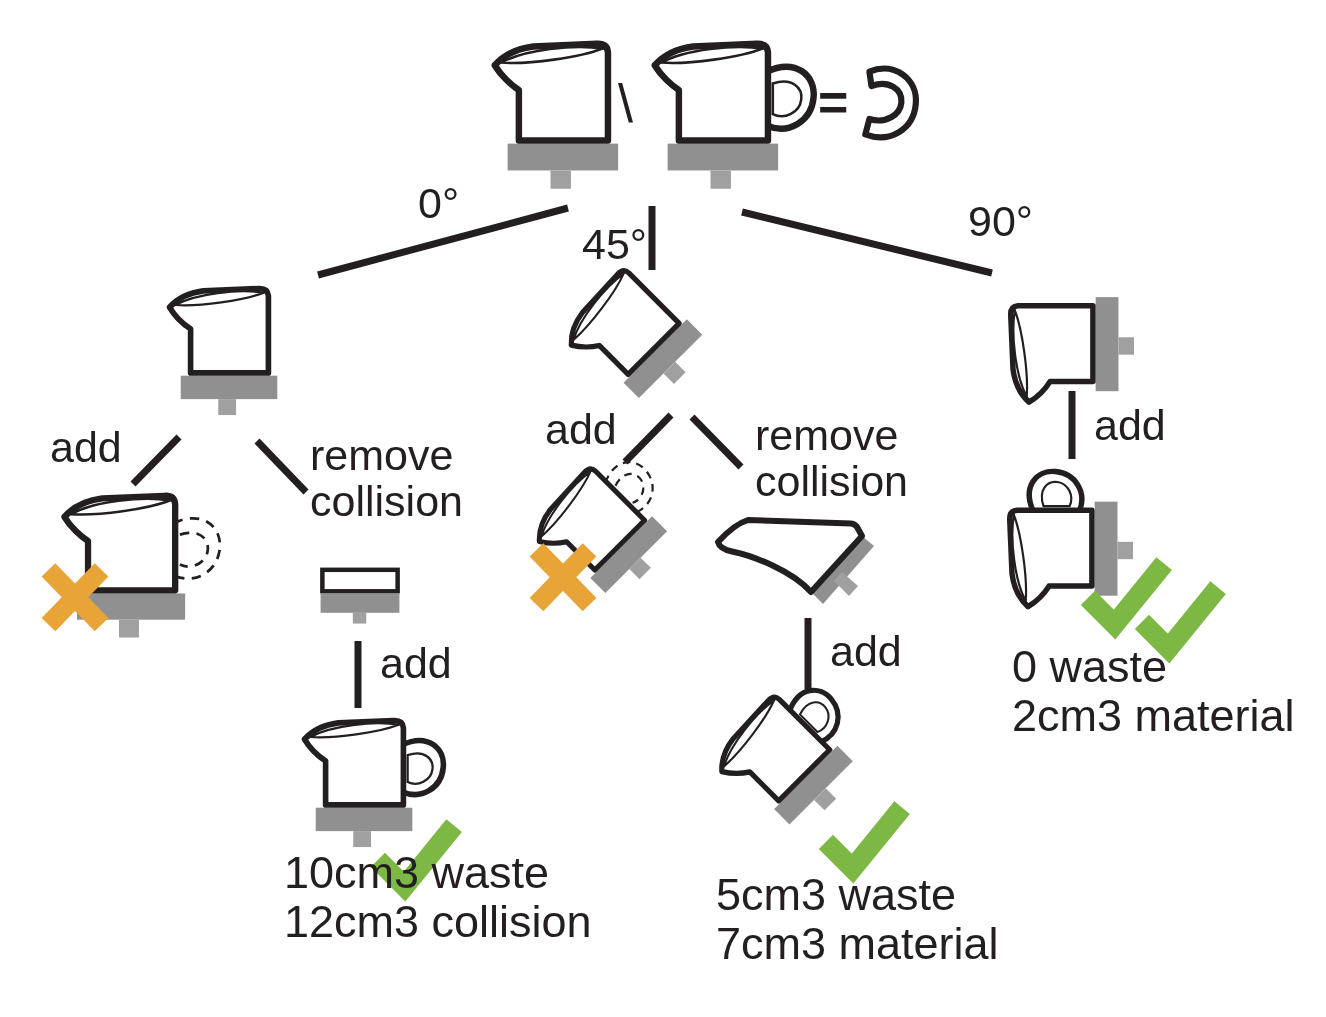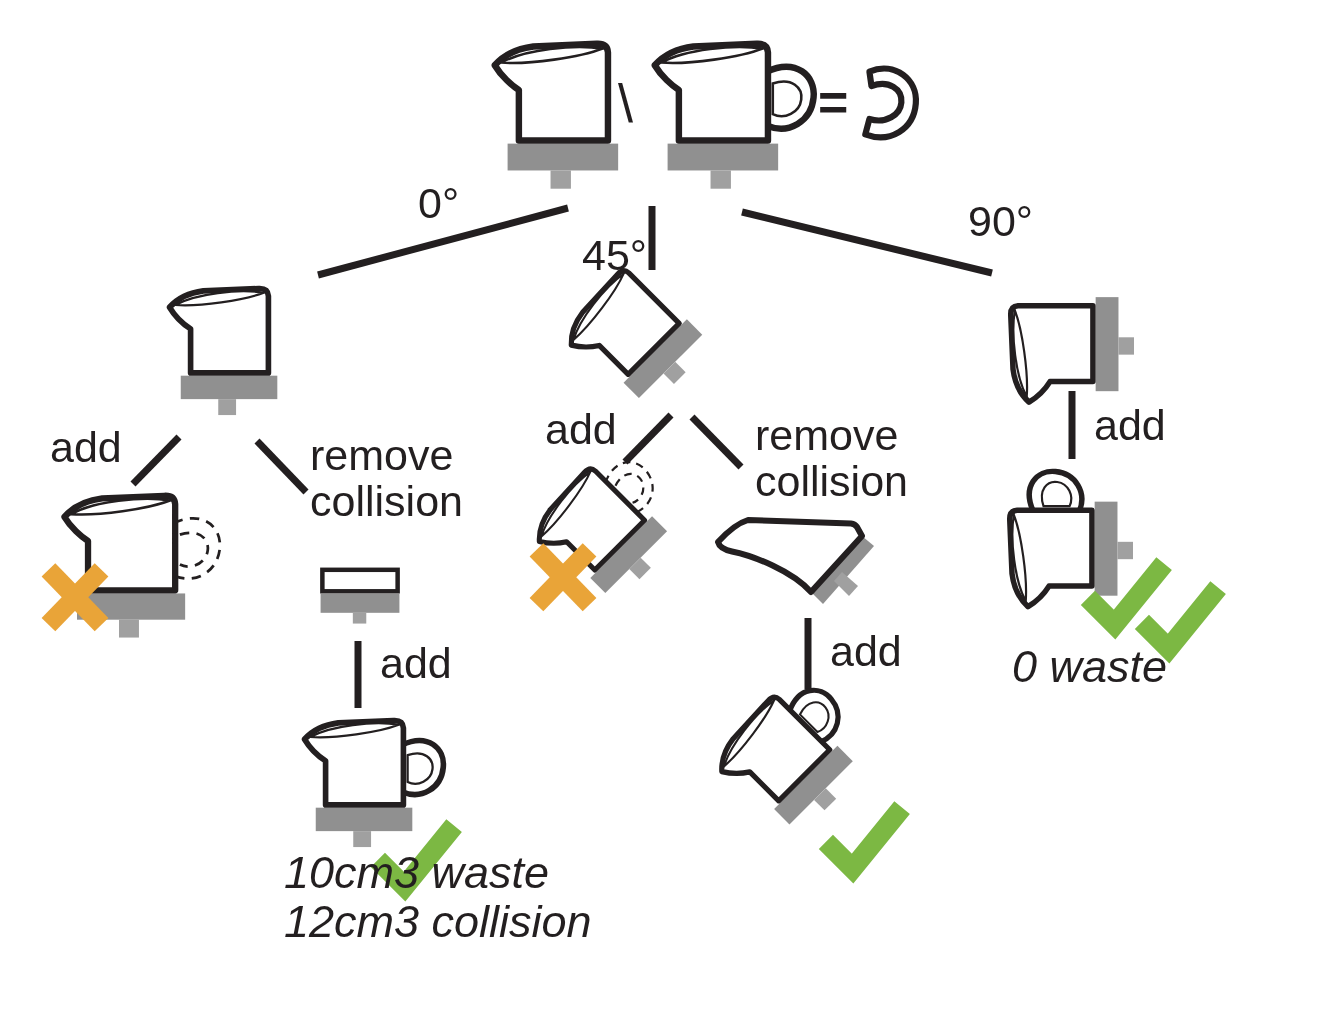--- a/index.html
+++ b/index.html
@@ -4,21 +4,21 @@
 <style>
   html,body{margin:0;padding:0;background:#ffffff;}
   .canvas{
     position:relative;width:1326px;height:1017px;background:#fff;overflow:hidden;
     font-family:"Liberation Sans","DejaVu Sans",sans-serif;color:var(--ink,#231F20);
   }
   .abs{position:absolute;}
   svg{display:block;overflow:visible;}
   .lbl{font-size:43px;line-height:1.08;white-space:nowrap;color:var(--ink,#231F20);}
   .lbl2 span{display:block;}
-  .res{font-size:45px;line-height:49px;white-space:nowrap;color:var(--ink,#231F20);font-style:italic;}
+  .res{font-size:45px;line-height:49px;white-space:nowrap;color:var(--ink,#231F20);}
   .res span{display:block;}
   .op{font-size:54px;font-weight:400;color:var(--ink,#231F20);}
   .eq{font-size:52px;font-weight:700;color:var(--ink,#231F20);}
   .edges line{stroke:var(--ink,#231F20);stroke-width:7;}
 </style>
 </head>
 <body>
 
 <div class="canvas">
 
@@ -91,21 +91,21 @@
   <div class="abs op" style="left:618px;top:72px">\</div>
   <svg class="abs" style="left:646px;top:32px" width="172" height="161" viewBox="0 0 160 150">
     <use href="#jug-handle"></use>
   </svg>
   <div class="abs eq" style="left:818px;top:72px">=</div>
   <svg class="abs" style="left:856px;top:60px" width="66" height="87" viewBox="0 0 64 84">
     <use href="#handle-glyph-shape"></use>
   </svg>
 
   <div class="abs lbl" style="left:418px;top:180px">0°</div>
-  <div class="abs lbl" style="left:582px;top:232px">45°</div>
+  <div class="abs lbl" style="left:582px;top:221px">45°</div>
   <div class="abs lbl" style="left:968px;top:198px">90°</div>
 
   <svg class="abs" style="left:162px;top:278px" width="150" height="141" viewBox="0 0 160 150">
     <use href="#jug-plain"></use>
   </svg>
   <div class="abs lbl" style="left:50px;top:424px">add</div>
   <div class="abs lbl lbl2" style="left:310px;top:432px">
     <span>remove</span>
     <span>collision</span>
   </div>
@@ -153,35 +153,40 @@
   </svg>
   <div class="abs lbl" style="left:830px;top:628px">add</div>
   <svg class="abs" style="left:695px;top:655px" width="200" height="200" viewBox="0 0 230 230">
     <g transform="translate(115 115) rotate(-45) translate(-81 -77)">
         <use href="#jug-handle"></use>
       </g>
   </svg>
   <svg class="abs" style="left:818px;top:800px" width="92" height="80" viewBox="0 0 96 84">
     <use href="#check-shape"></use>
   </svg>
+  <div class="abs res" style="left:716px;top:870px">
+    <span>5cm3 waste</span>
+    <span>7cm3 material</span>
+  </div>
 
   <svg class="abs" style="left:966px;top:246px" width="210" height="210" viewBox="0 0 230 230">
     <g transform="translate(115 115) rotate(-90) translate(-64 -77)">
         <use href="#jug-plain"></use>
       </g>
   </svg>
   <div class="abs lbl" style="left:1094px;top:402px">add</div>
   <svg class="abs" style="left:965px;top:435px" width="210" height="210" viewBox="0 0 230 230">
     <g transform="translate(115 115) rotate(-90) translate(-81 -77)">
         <use href="#jug-handle"></use>
       </g>
   </svg>
   <svg class="abs" style="left:1080px;top:556px" width="92" height="80" viewBox="0 0 96 84">
     <use href="#check-shape"></use>
   </svg>
   <svg class="abs" style="left:1134px;top:580px" width="92" height="80" viewBox="0 0 96 84">
     <use href="#check-shape"></use>
   </svg>
   <div class="abs res" style="left:1012px;top:642px">
     <span>0 waste</span>
+    <span>2cm3 material</span>
   </div>
 
 </div>
 
 </body></html>

